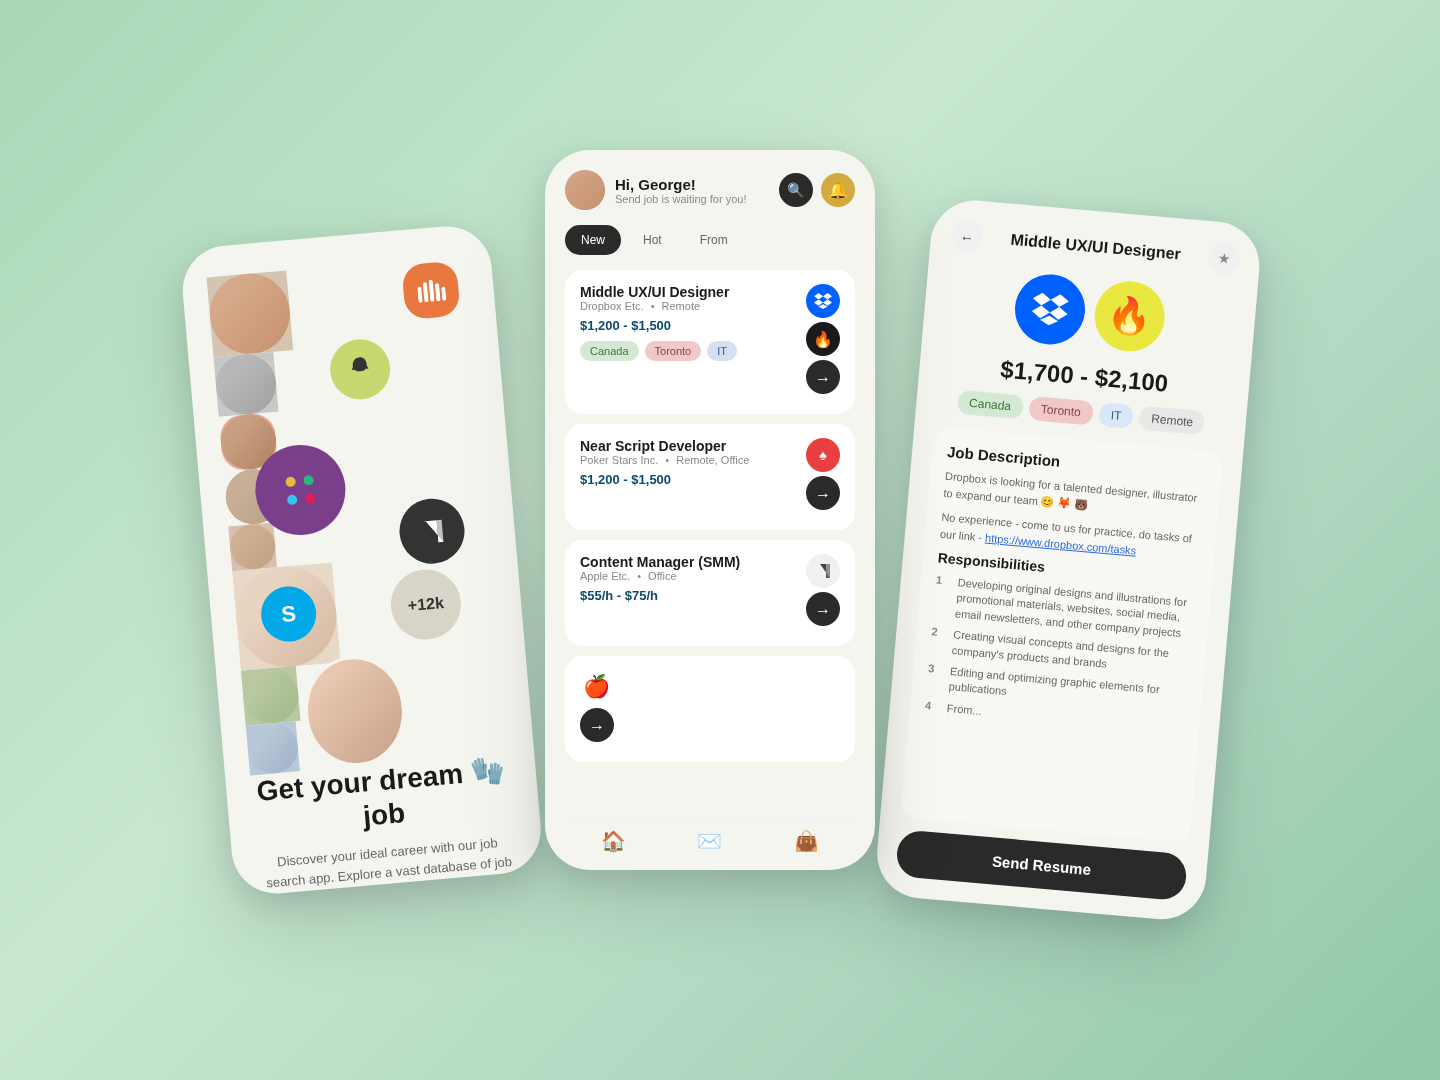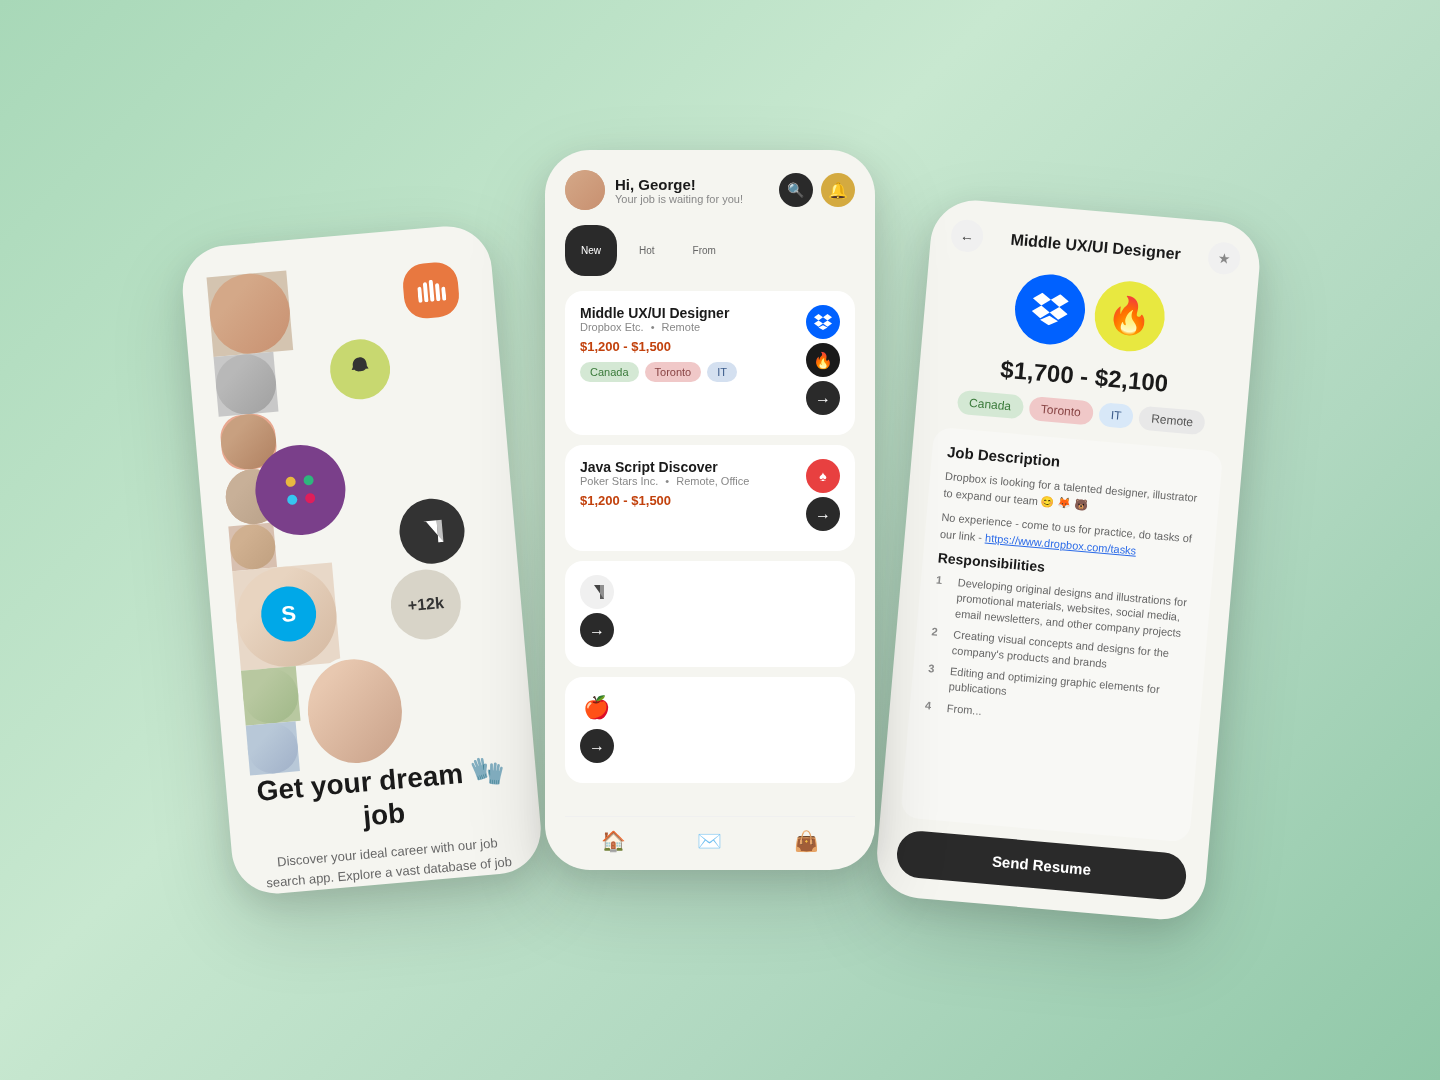--- a/index.html
+++ b/index.html
@@ -185,23 +185,23 @@
     .icon-gold { background: #d4aa40; color: white; font-size: 16px; }
 
     .filter-tabs {
       display: flex;
       gap: 6px;
       margin-bottom: 15px;
       align-items: center;
     }
 
     .filter-tab {
-      padding: 20px 16px;
+      padding: 8px 16px;
       border-radius: 20px;
-      font-size: 10px;
+      font-size: 12px;
       font-weight: 500;
       cursor: pointer;
       border: none;
     }
 
     .filter-tab.active {
       background: #2a2a2a;
       color: white;
     }
 
@@ -241,21 +241,21 @@
       font-size: 11px;
       color: #888;
       margin-bottom: 6px;
     }
 
     .company-dot { margin: 0 4px; }
 
     .salary {
       font-size: 13px;
       font-weight: 600;
-      color: #c2410c;
+      color: #0c4a6e;
       margin-bottom: 8px;
     }
 
     .job-tags {
       display: flex;
       gap: 6px;
       flex-wrap: wrap;
     }
 
     .tag {
@@ -583,21 +583,21 @@
   <div class="phone phone-2">
     <div class="phone2-content">
 
       <div class="phone2-header">
         <div class="header-left">
           <div class="user-avatar">
             <div style="width:100%;height:100%;background:linear-gradient(135deg,#d4a888,#c89070);border-radius:50%;"></div>
           </div>
           <div class="header-text">
             <h3>Hi, George!</h3>
-            <p>Your job is waiting for you!</p>
+            <p>Send job is waiting for you!</p>
           </div>
         </div>
         <div class="header-icons">
           <div class="icon-circle icon-dark">🔍</div>
           <div class="icon-circle icon-gold">🔔</div>
         </div>
       </div>
 
       <div class="filter-tabs">
         <button class="filter-tab active">New</button>
@@ -633,35 +633,42 @@
               </div>
               <div class="co-logo fire-logo">🔥</div>
               <div class="arrow-dark">→</div>
             </div>
           </div>
         </div>
 
         <div class="job-card">
           <div class="job-card-header">
             <div>
-              <div class="job-title">Java Script Discover</div>
+              <div class="job-title">Near Script Developer</div>
               <div class="company-info">
                 Poker Stars Inc. <span class="company-dot">•</span> Remote, Office
               </div>
               <div class="salary">$1,200 - $1,500</div>
             </div>
             <div style="display:flex;flex-direction:column;gap:4px;align-items:flex-end;">
               <div class="co-logo poker-logo">♠</div>
               <div class="arrow-dark">→</div>
             </div>
           </div>
         </div>
 
         <div class="job-card">
           <div class="job-card-header">
+            <div>
+              <div class="job-title">Content Manager (SMM)</div>
+              <div class="company-info">
+                Apple Etc. <span class="company-dot">•</span> Office
+              </div>
+              <div class="salary">$55/h - $75/h</div>
+            </div>
             <div style="display:flex;flex-direction:column;gap:4px;align-items:flex-end;">
               <div style="width:34px;height:34px;border-radius:50%;background:#f0f0f0;display:flex;align-items:center;justify-content:center;font-size:18px;">
                 <svg width="20" height="20" viewBox="0 0 20 20" fill="none">
                   <path d="M3 3h4l10 14h-4V3z" fill="#444"></path>
                   <path d="M17 3h-4V17h4z" fill="#666" opacity="0.7"></path>
                 </svg>
               </div>
               <div class="arrow-dark">→</div>
             </div>
           </div>

